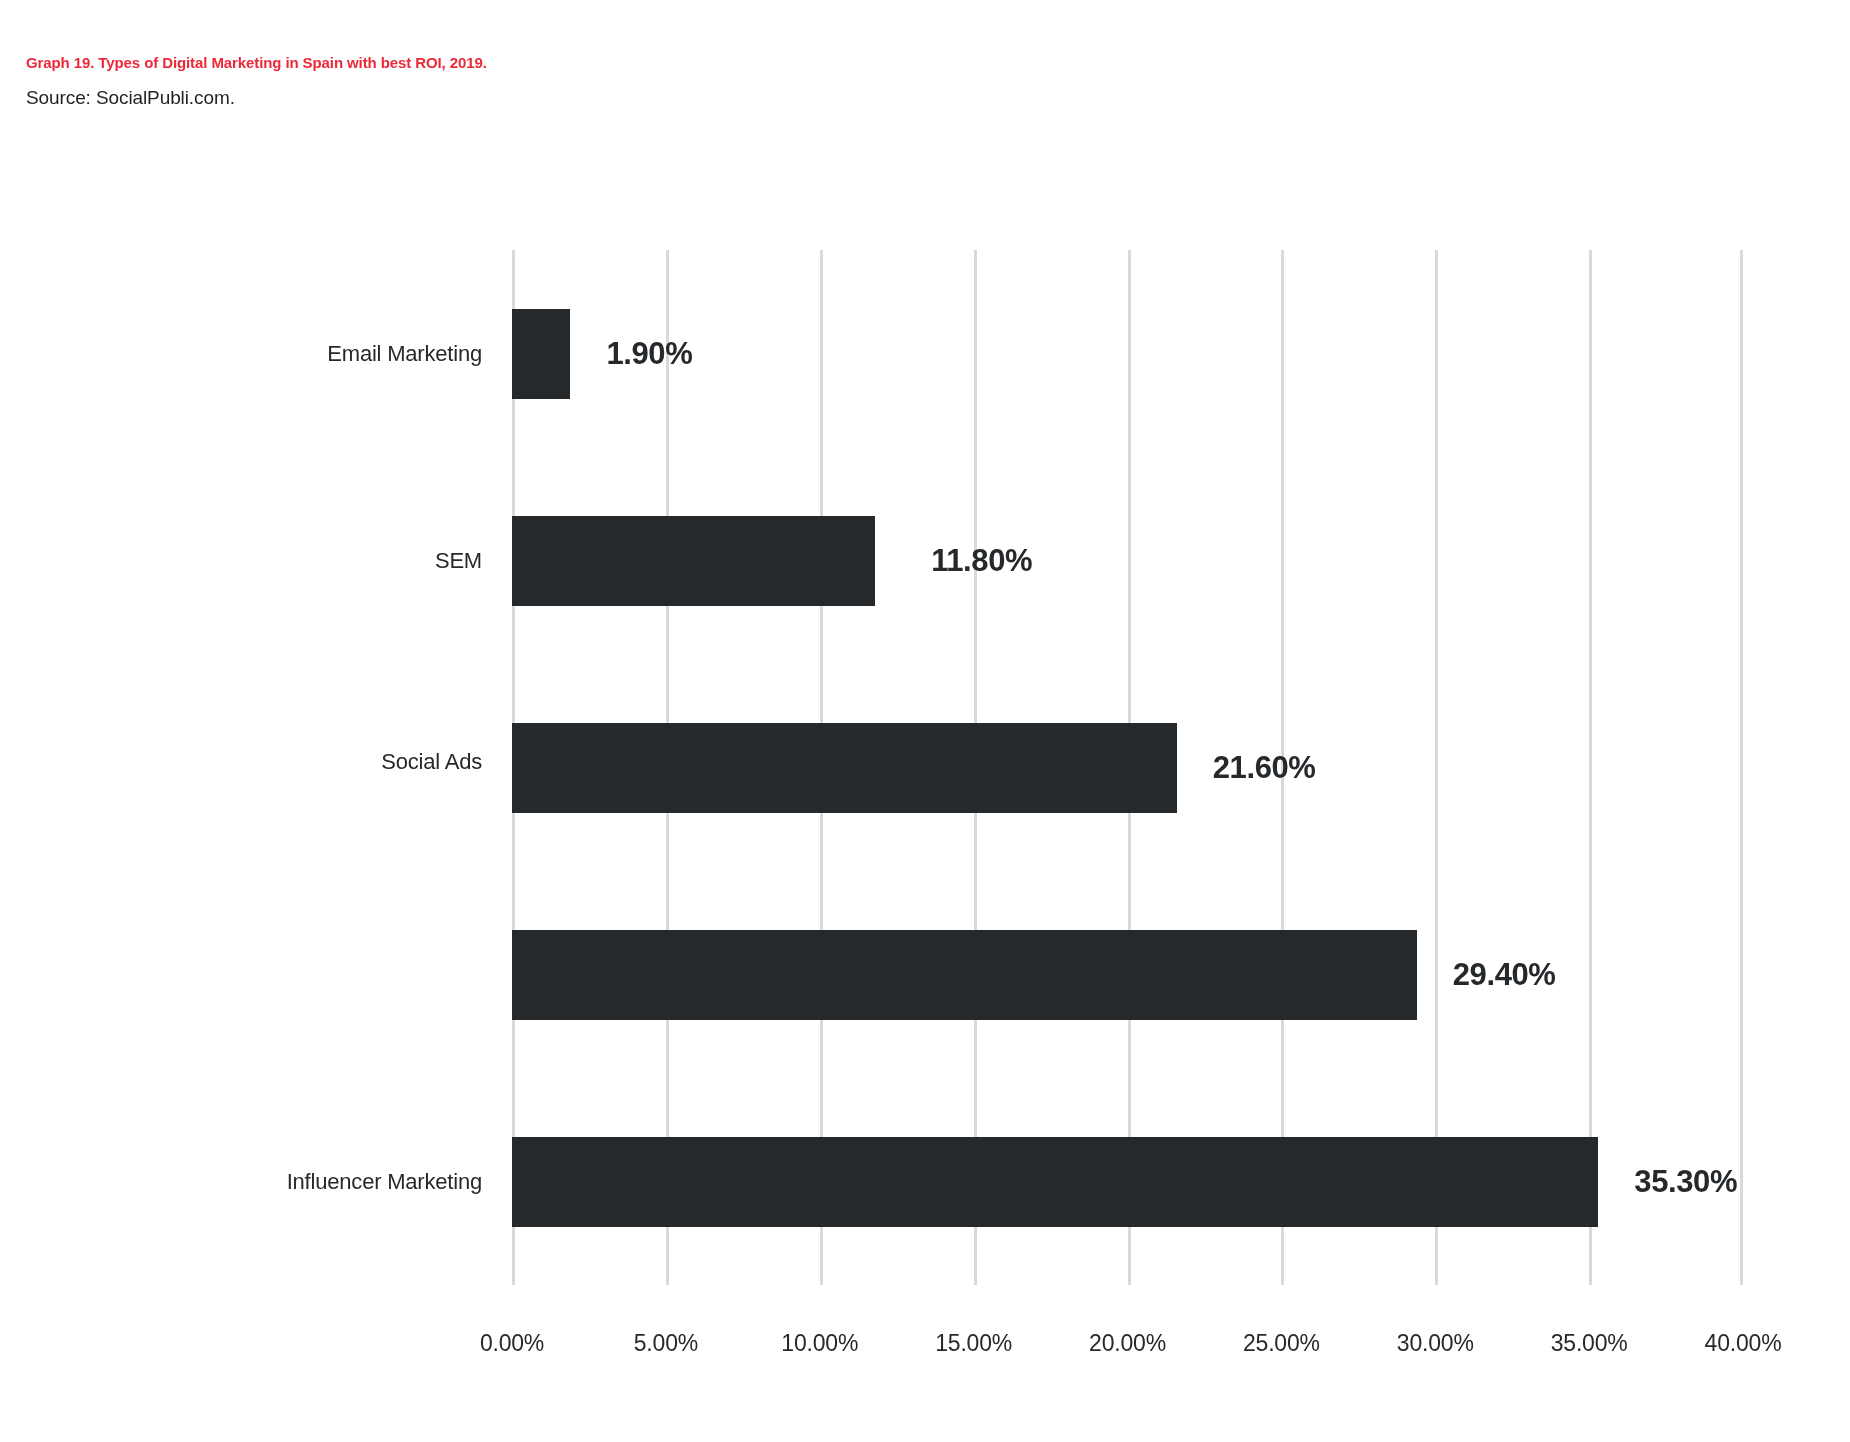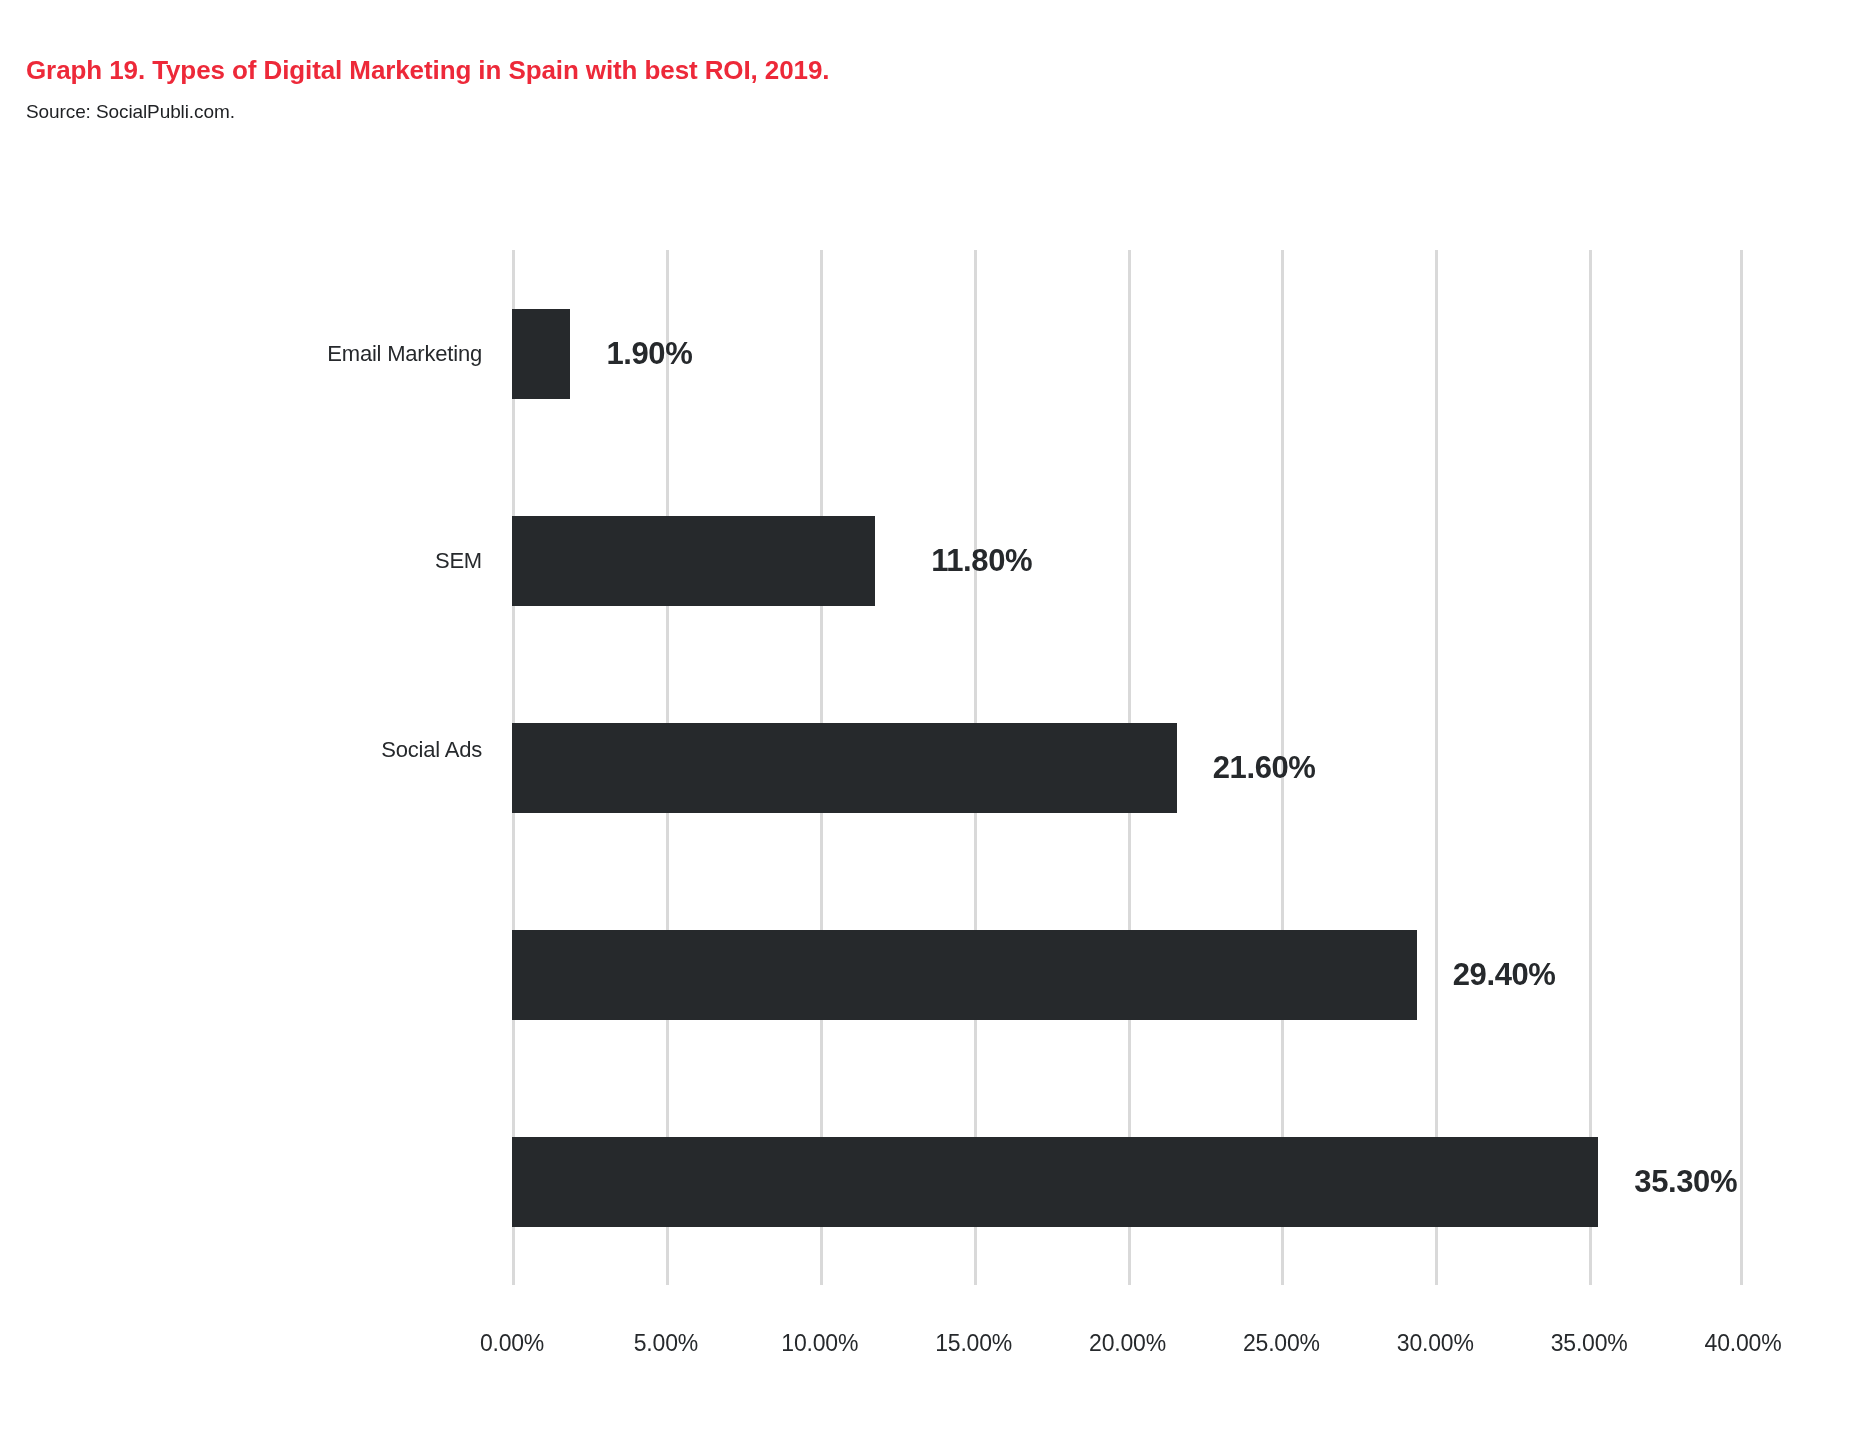--- a/index.html
+++ b/index.html
@@ -16,21 +16,21 @@
   }
 
   
   #header {
     position: absolute;
     left: 26px;
     top: 54px;
     width: 1700px;
   }
   #chart-title {
-    font-size: 26px;
+    font-size: 15px;
     font-weight: bold;
     color: #ED2939;
     letter-spacing: -0.1px;
     line-height: 1.25;
     white-space: nowrap;
   }
   #chart-source {
     margin-top: 14px;
     font-size: 19px;
     font-weight: normal;
@@ -142,21 +142,22 @@
 <div id="header">
   <div id="chart-title">Graph 19. Types of Digital Marketing in Spain with best ROI, 2019.</div>
   <div id="chart-source">Source: SocialPubli.com.</div>
 </div>
 
 <div id="chart-area">
 
   <div id="ylabels">
       <div class="ylabel" style="top: 0px; height: 207px;">Email Marketing</div>
       <div class="ylabel" style="top: 207px; height: 207px;">SEM</div>
-      <div class="ylabel" style="top: 396px; height: 207px;">Social Ads</div>
+      <div class="ylabel" style="top: 408px; height: 207px;">Social Ads</div>
+      <div class="ylabel" style="top: 828px; height: 207px;">Influencer Marketing</div>
     </div>
 
   <div id="plot">
     <div id="gridlines">
         <div class="gridline" style="left: 0px;"></div>
         <div class="gridline" style="left: 153.875px;"></div>
         <div class="gridline" style="left: 307.75px;"></div>
         <div class="gridline" style="left: 461.625px;"></div>
         <div class="gridline" style="left: 615.5px;"></div>
         <div class="gridline" style="left: 769.375px;"></div>

